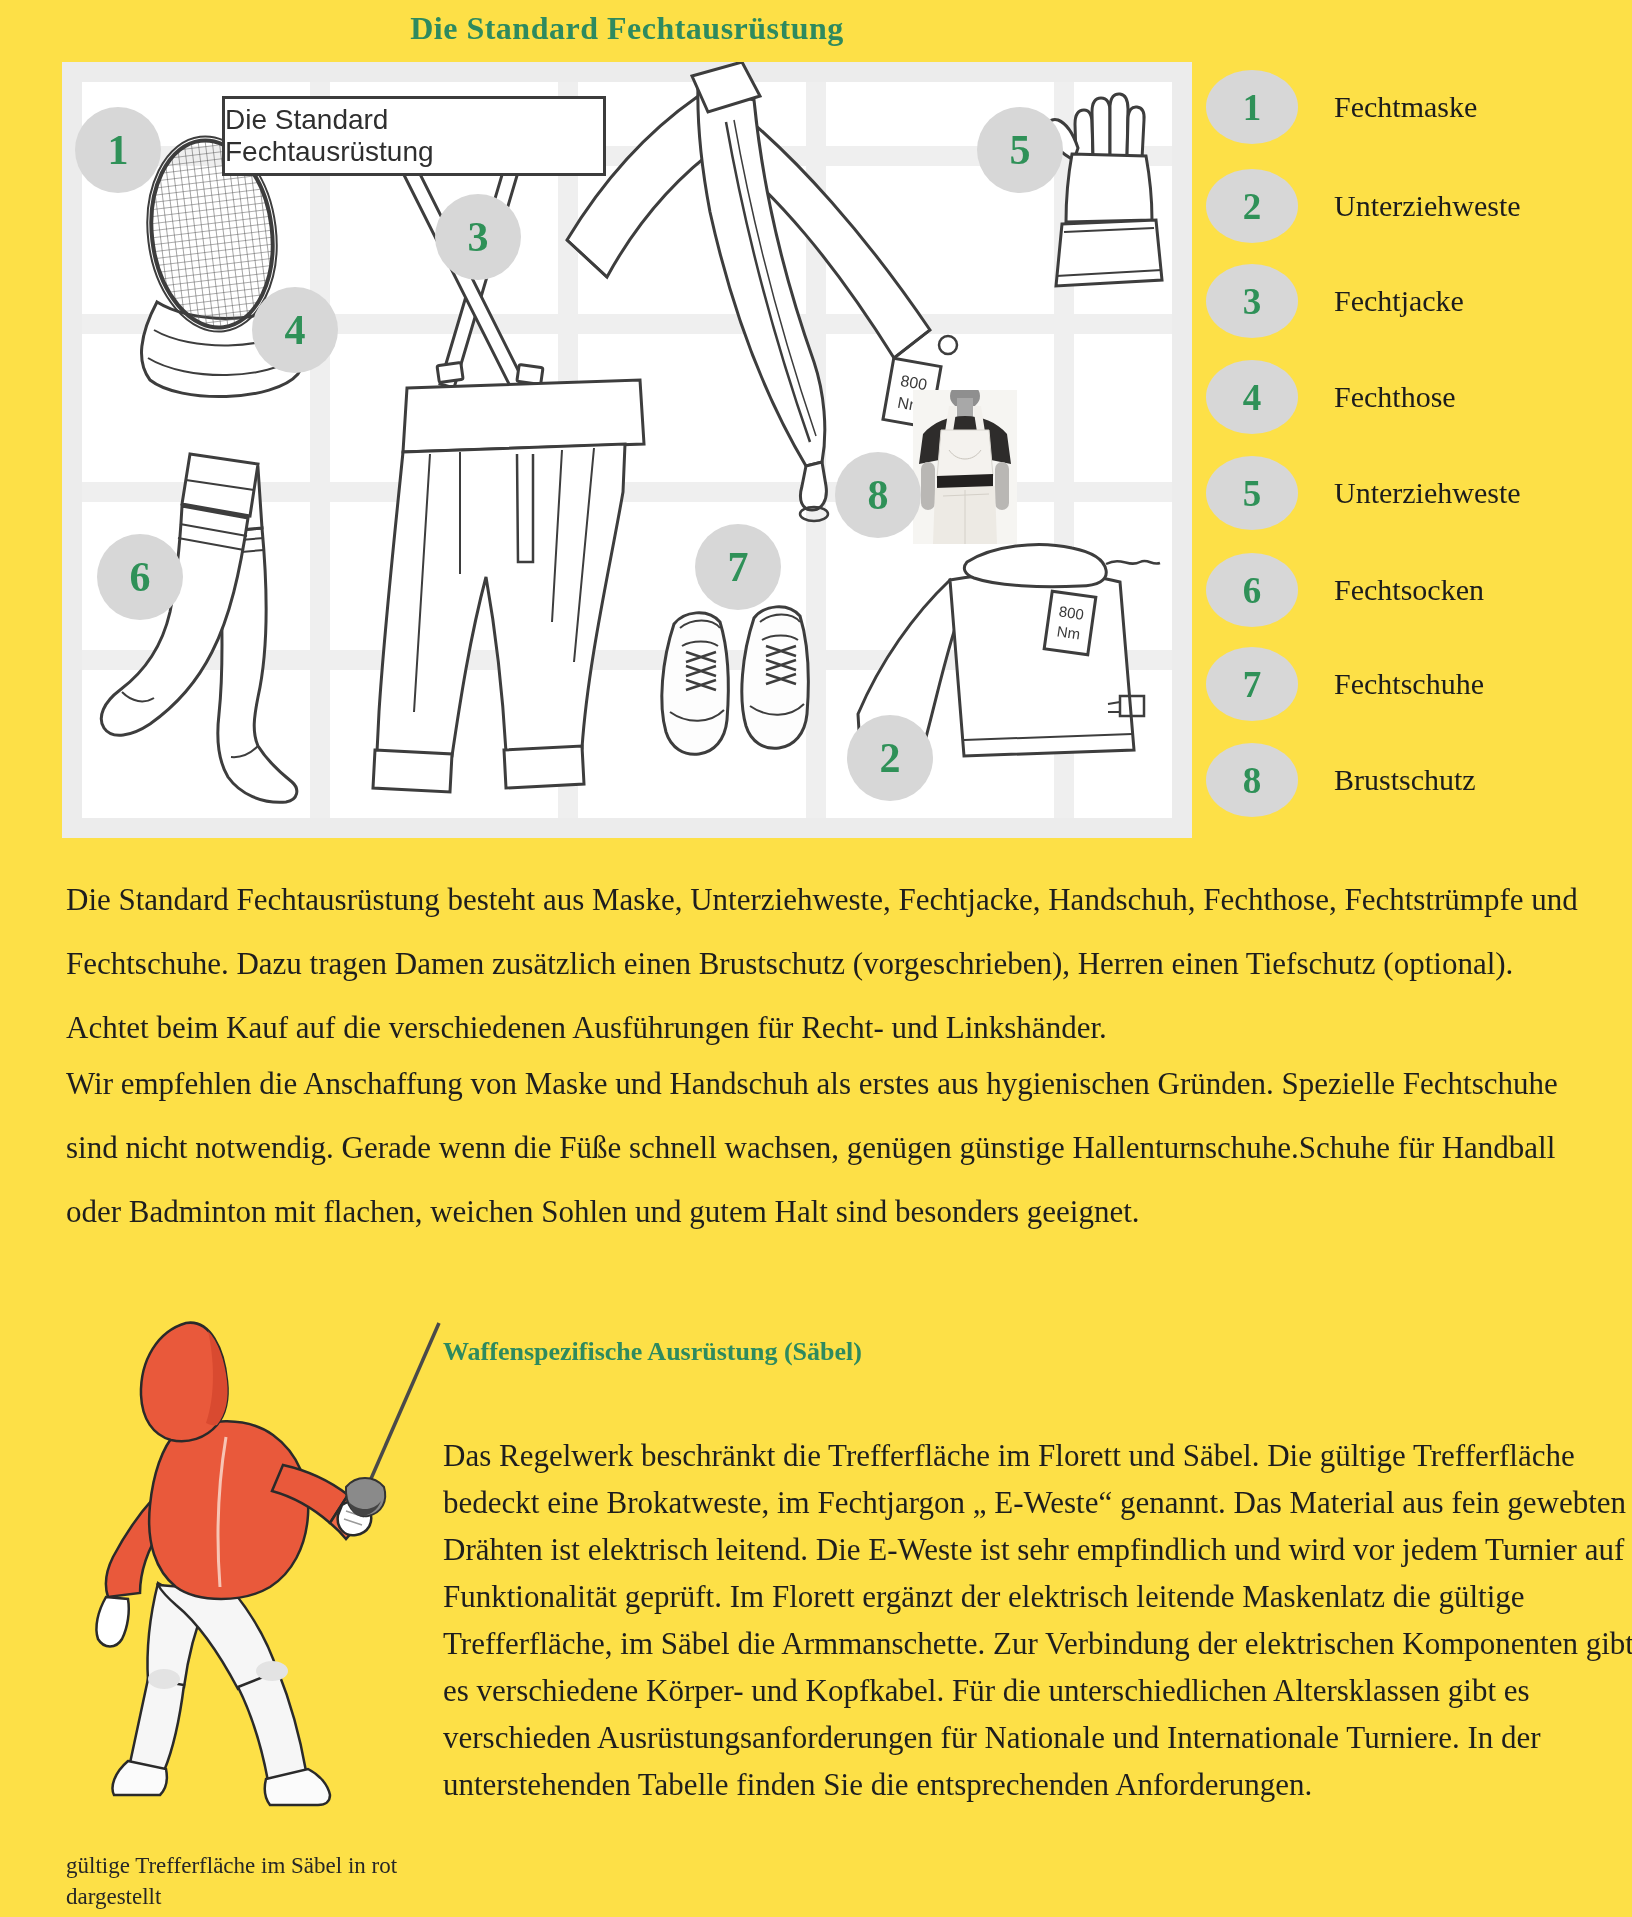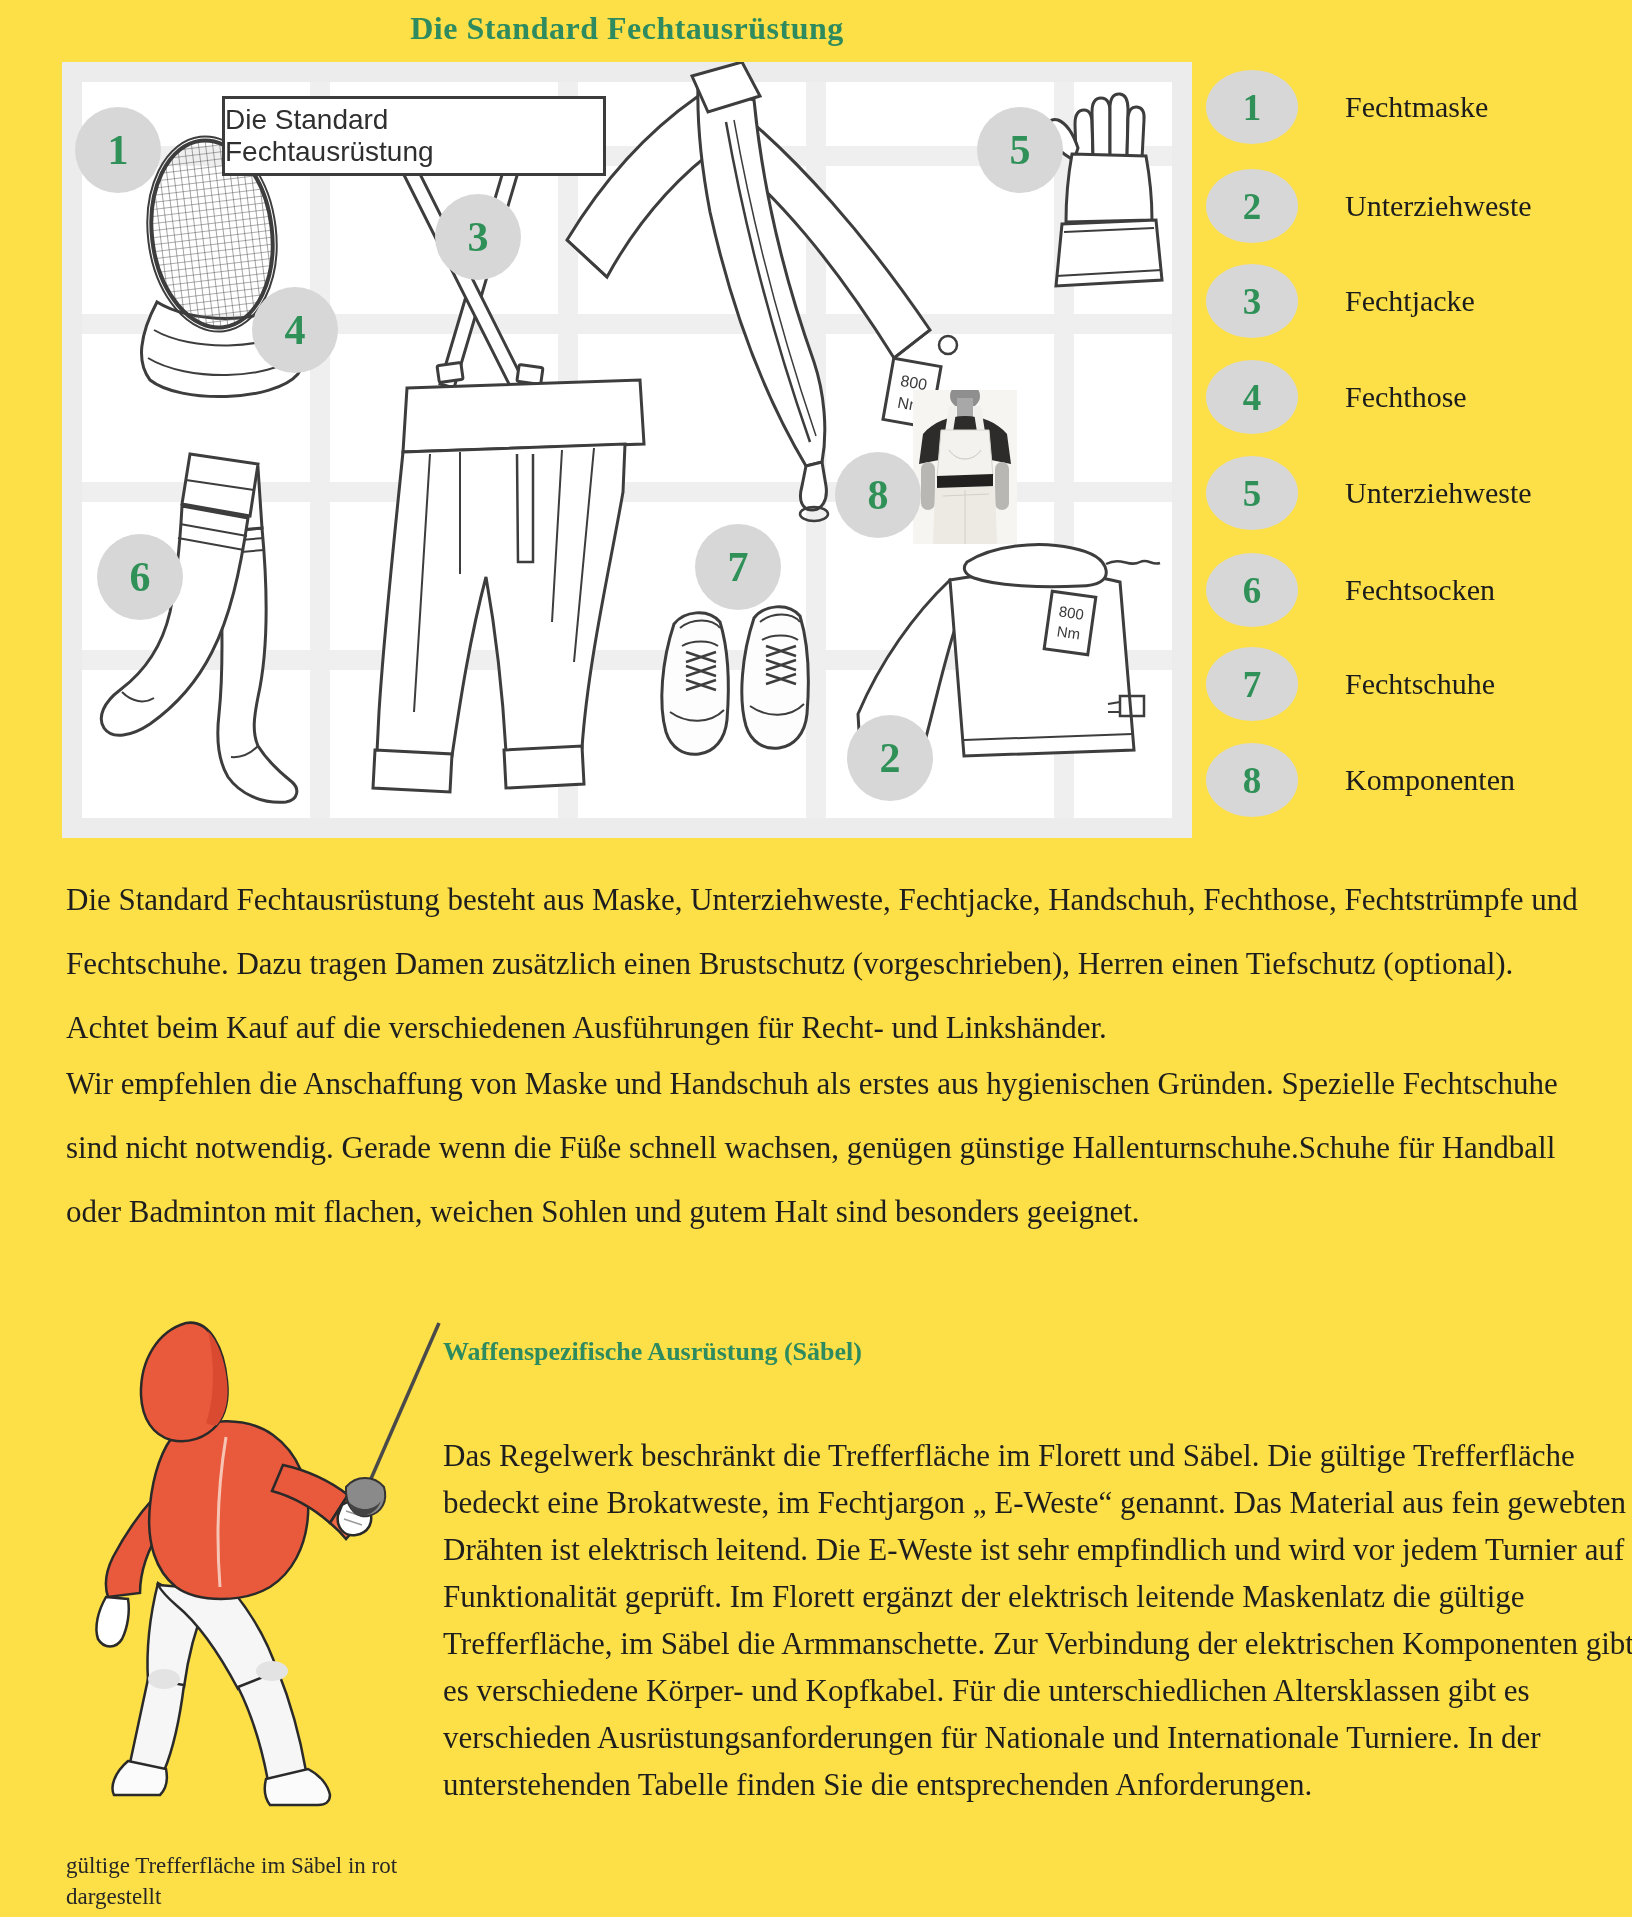--- a/index.html
+++ b/index.html
@@ -21,21 +21,21 @@
   .marker{position:absolute;width:86px;height:86px;border-radius:50%;background:var(--circle-gray);
         display:flex;align-items:center;justify-content:center;transform:translate(-50%,-50%);
         font-weight:bold;font-size:42px;color:var(--number-green);font-family:"Liberation Serif",serif;}
   .photo{position:absolute;left:851px;top:328px;width:104px;height:154px;overflow:hidden;}
   
   .legend{position:absolute;left:0;top:0;}
   .lg-row{position:absolute;left:1206px;width:420px;height:74px;display:flex;align-items:center;}
   .lg-circle{width:92px;height:74px;border-radius:50%;background:var(--circle-gray);flex:0 0 auto;
         display:flex;align-items:center;justify-content:center;
         font-weight:bold;font-size:37px;color:var(--number-green);}
-  .lg-label{margin-left:47px;font-size:30px;color:#1c1c1c;white-space:nowrap;}
+  .lg-label{margin-left:36px;font-size:30px;color:#1c1c1c;white-space:nowrap;}
   
   .para{position:absolute;left:66px;width:1515px;font-size:31px;line-height:64px;color:#1e1e1e;}
   .p1{top:868px;} .p2{top:1052px;}
   .sab-heading{position:absolute;left:443px;top:1337px;font-size:26px;font-weight:bold;
         color:var(--heading-green);}
   .sab-body{position:absolute;left:443px;top:1432px;width:1192px;font-size:31px;line-height:47px;color:#1e1e1e;}
   .fencer{position:absolute;left:58px;top:1305px;width:390px;height:560px;}
   .caption{position:absolute;left:66px;top:1850px;width:380px;font-size:23px;line-height:31px;color:#262626;}
 </style>
 </head>
@@ -207,21 +207,21 @@
     <div class="lg-row" style="top:553px">
       <div class="lg-circle">6</div>
       <div class="lg-label">Fechtsocken</div>
     </div>
     <div class="lg-row" style="top:647px">
       <div class="lg-circle">7</div>
       <div class="lg-label">Fechtschuhe</div>
     </div>
     <div class="lg-row" style="top:743px">
       <div class="lg-circle">8</div>
-      <div class="lg-label">Komponenten</div>
+      <div class="lg-label">Brustschutz</div>
     </div>
   </div>
 
   <div class="para p1">Die Standard Fechtausrüstung besteht aus Maske, Unterziehweste, Fechtjacke, Handschuh, Fechthose, Fechtstrümpfe und Fechtschuhe. Dazu tragen Damen zusätzlich einen Brustschutz (vorgeschrieben), Herren einen Tiefschutz (optional). Achtet beim Kauf auf die verschiedenen Ausführungen für Recht- und Linkshänder.</div>
   <div class="para p2">Wir empfehlen die Anschaffung von Maske und Handschuh als erstes aus hygienischen Gründen. Spezielle Fechtschuhe sind nicht notwendig. Gerade wenn die Füße schnell wachsen, genügen günstige Hallenturnschuhe.Schuhe für Handball oder Badminton mit flachen, weichen Sohlen und gutem Halt sind besonders geeignet.</div>
 
   <div class="fencer">
     <svg width="390" height="560" viewBox="0 0 390 560">
 
       <path d="M305,192 L381,18" stroke="#4a4a4a" stroke-width="3.5" fill="none"></path>

